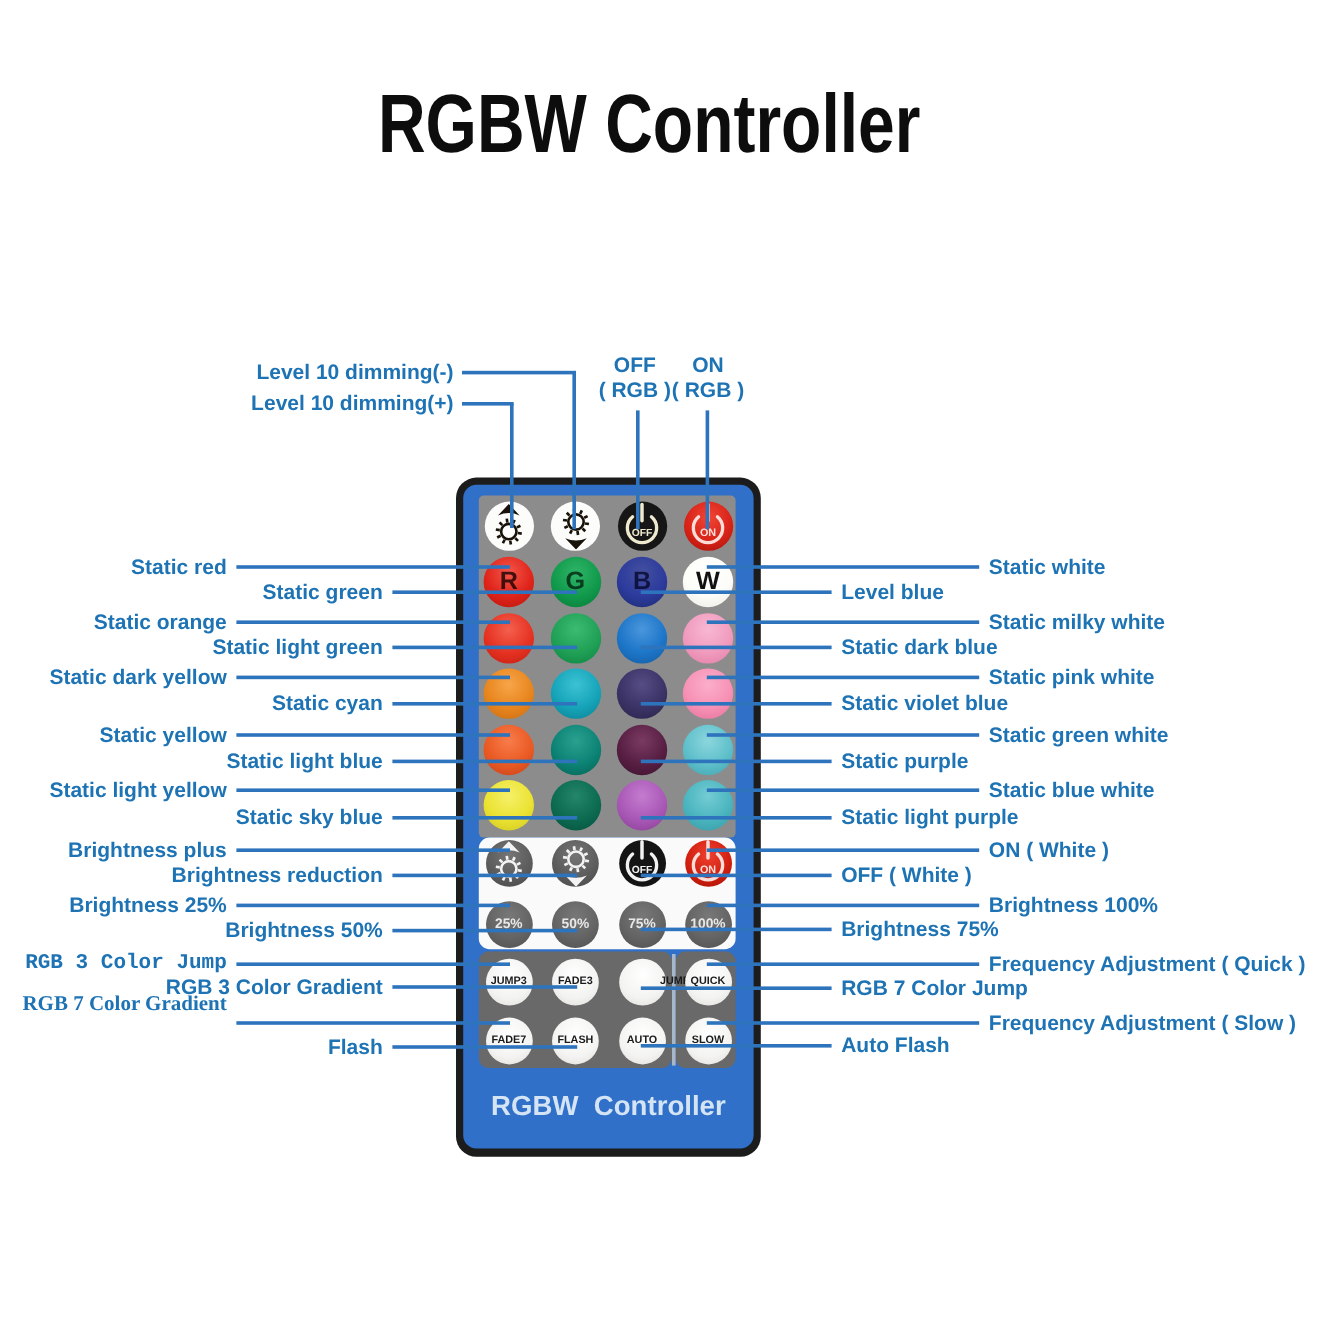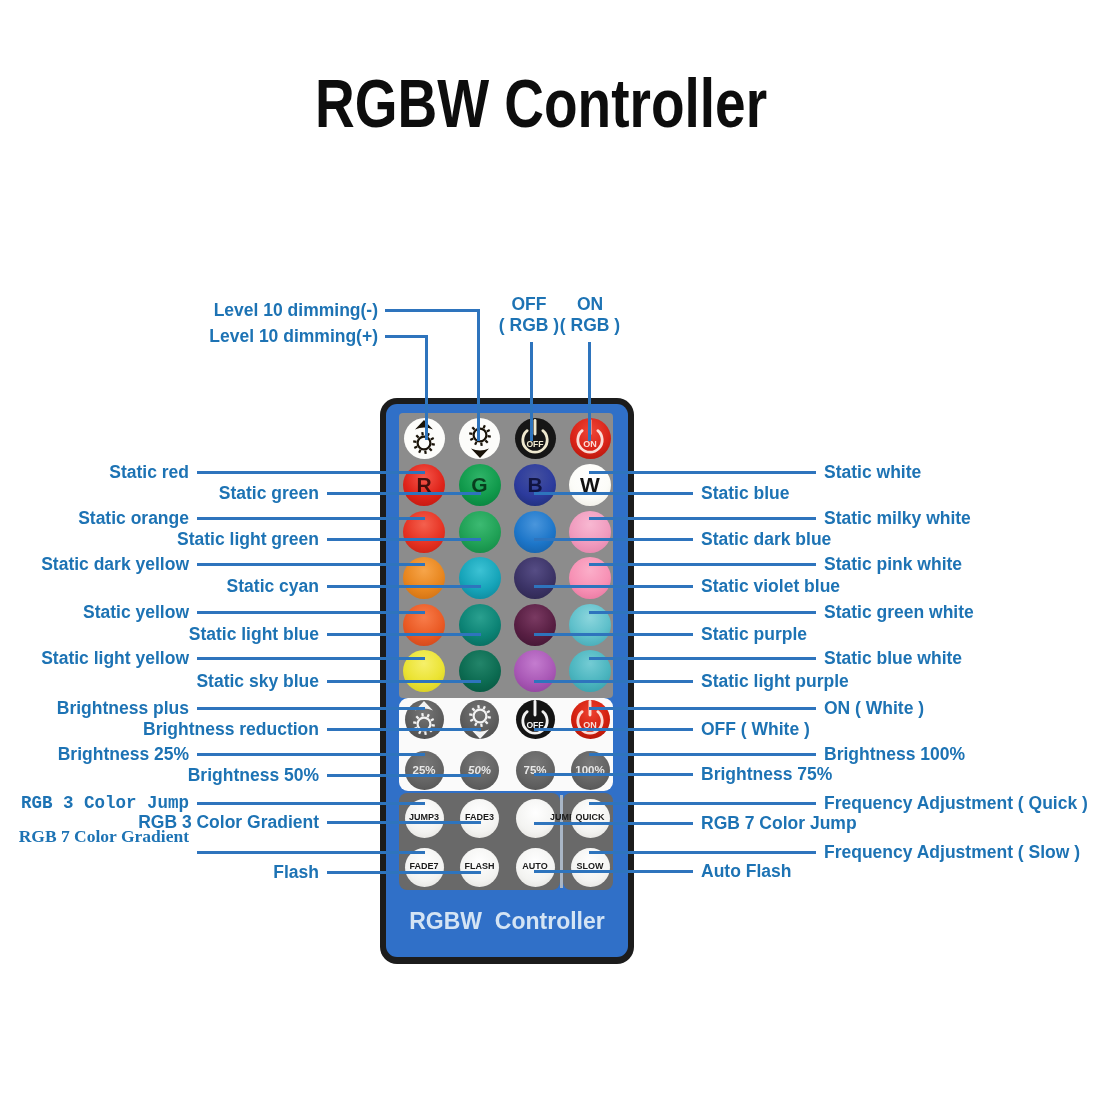--- a/index.html
+++ b/index.html
@@ -132,21 +132,21 @@
       <text x="18" y="29.8" font-size="8.6" font-weight="bold" fill="#f2f2f2" text-anchor="middle" font-family="Liberation Sans,sans-serif">OFF</text>
     </svg></div>
 <div style="position:absolute;left:572.0px;top:698.0px;width:36px;height:44px;"><svg width="36" height="44" viewBox="0 0 36 44">
       <path d="M 10.16 13.65 A 12.2 12.2 0 1 0 25.84 13.65" fill="none" stroke="#fbdcd6" stroke-width="2.8" stroke-linecap="round"></path>
       <line x1="18" y1="3.5" x2="18" y2="17" stroke="#fbdcd6" stroke-width="2.9" stroke-linecap="round"></line>
       <text x="18" y="29.8" font-size="9" font-weight="bold" fill="#fbdcd6" text-anchor="middle" font-family="Liberation Sans,sans-serif">ON</text>
     </svg></div>
 <div class="btn" style="left:404.5px;top:750.5px;width:39px;height:39px;background:radial-gradient(circle at 50% 32%, #787878 0%, #646464 55%, #505050 100%);"></div>
 <div class="ctext" style="left:404.5px;top:764px;width:39px;font-size:11.5px;color:#e8e8e8;">25%</div>
 <div class="btn" style="left:460.0px;top:750.5px;width:39px;height:39px;background:radial-gradient(circle at 50% 32%, #787878 0%, #646464 55%, #505050 100%);"></div>
-<div class="ctext" style="left:460.0px;top:764px;width:39px;font-size:11.5px;color:#e8e8e8;font-style:italic;">50%</div>
+<div class="ctext" style="left:460.0px;top:764px;width:39px;font-size:11.5px;color:#e8e8e8;">50%</div>
 <div class="btn" style="left:515.5px;top:750.5px;width:39px;height:39px;background:radial-gradient(circle at 50% 32%, #787878 0%, #646464 55%, #505050 100%);"></div>
 <div class="ctext" style="left:515.5px;top:764px;width:39px;font-size:11.5px;color:#e8e8e8;">75%</div>
 <div class="btn" style="left:570.5px;top:750.5px;width:39px;height:39px;background:radial-gradient(circle at 50% 32%, #787878 0%, #646464 55%, #505050 100%);"></div>
 <div class="ctext" style="left:570.5px;top:764px;width:39px;font-size:11.5px;color:#e8e8e8;">100%</div>
 <div class="btn" style="left:404.5px;top:798.5px;width:39px;height:39px;background:radial-gradient(circle at 50% 35%, #ffffff 0%, #f3f3f1 60%, #dedcd8 100%);"></div>
 <div class="ctext" style="left:403.0px;top:812px;width:42px;font-size:9px;letter-spacing:0px;color:#1a1a1a;">JUMP3</div>
 <div class="btn" style="left:460.0px;top:798.5px;width:39px;height:39px;background:radial-gradient(circle at 50% 35%, #ffffff 0%, #f3f3f1 60%, #dedcd8 100%);"></div>
 <div class="ctext" style="left:458.5px;top:812px;width:42px;font-size:9px;letter-spacing:0px;color:#1a1a1a;">FADE3</div>
 <div class="btn" style="left:515.5px;top:798.5px;width:39px;height:39px;background:radial-gradient(circle at 50% 35%, #ffffff 0%, #f3f3f1 60%, #dedcd8 100%);"></div>
 <div class="ctext" style="left:544px;top:812px;width:42px;font-size:9px;letter-spacing:0px;color:#1a1a1a;">JUMP7</div>
@@ -192,21 +192,21 @@
 <div class="lbl" style="right:911px;top:792.5px;font-family:Liberation Mono, monospace;">RGB 3 Color Jump</div>
 <div class="ln" style="left:197px;top:801.5px;width:228px;height:3px;"></div>
 <div class="lbl" style="right:781px;top:811.5px;">RGB 3 Color Gradient</div>
 <div class="ln" style="left:327px;top:820.5px;width:154px;height:3px;"></div>
 <div class="lbl" style="right:911px;top:826px;font-family:Liberation Serif, serif;">RGB 7 Color Gradient</div>
 <div class="ln" style="left:197px;top:850.5px;width:228px;height:3px;"></div>
 <div class="lbl" style="right:781px;top:861.5px;">Flash</div>
 <div class="ln" style="left:327px;top:870.5px;width:154px;height:3px;"></div>
 <div class="lbl" style="left:824px;top:461.5px;">Static white</div>
 <div class="ln" style="left:589px;top:470.5px;width:227px;height:3px;"></div>
-<div class="lbl" style="left:701px;top:483.0px;">Static blue</div>
+<div class="lbl" style="left:701px;top:483.0px;">Level blue</div>
 <div class="ln" style="left:534px;top:492.0px;width:159px;height:3px;"></div>
 <div class="lbl" style="left:824px;top:507.5px;">Static milky white</div>
 <div class="ln" style="left:589px;top:516.5px;width:227px;height:3px;"></div>
 <div class="lbl" style="left:701px;top:529.0px;">Static dark blue</div>
 <div class="ln" style="left:534px;top:538.0px;width:159px;height:3px;"></div>
 <div class="lbl" style="left:824px;top:554.0px;">Static pink white</div>
 <div class="ln" style="left:589px;top:563.0px;width:227px;height:3px;"></div>
 <div class="lbl" style="left:701px;top:575.5px;">Static violet blue</div>
 <div class="ln" style="left:534px;top:584.5px;width:159px;height:3px;"></div>
 <div class="lbl" style="left:824px;top:602.0px;">Static green white</div>

